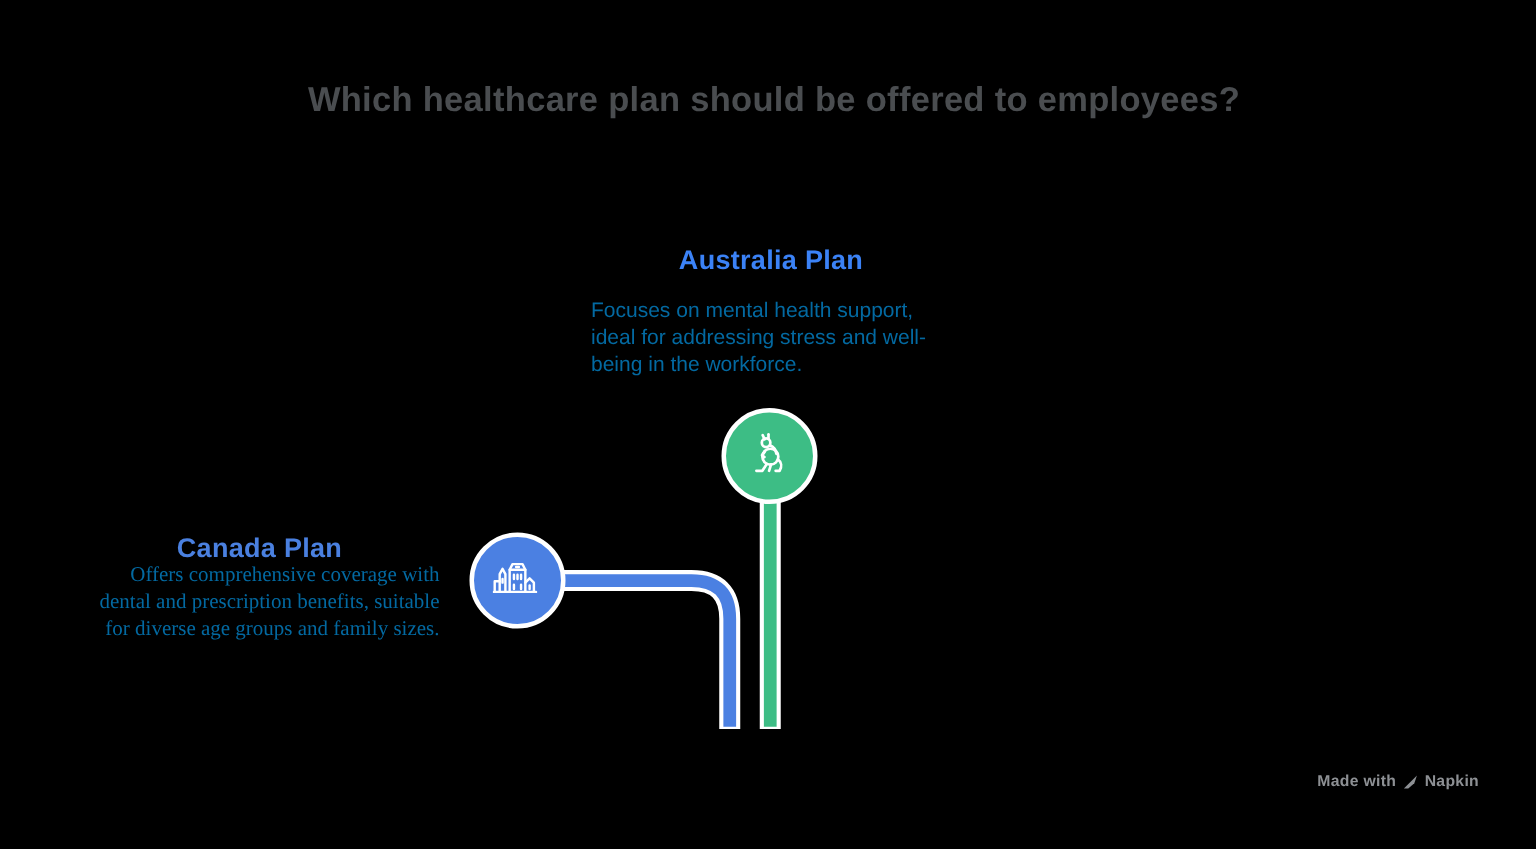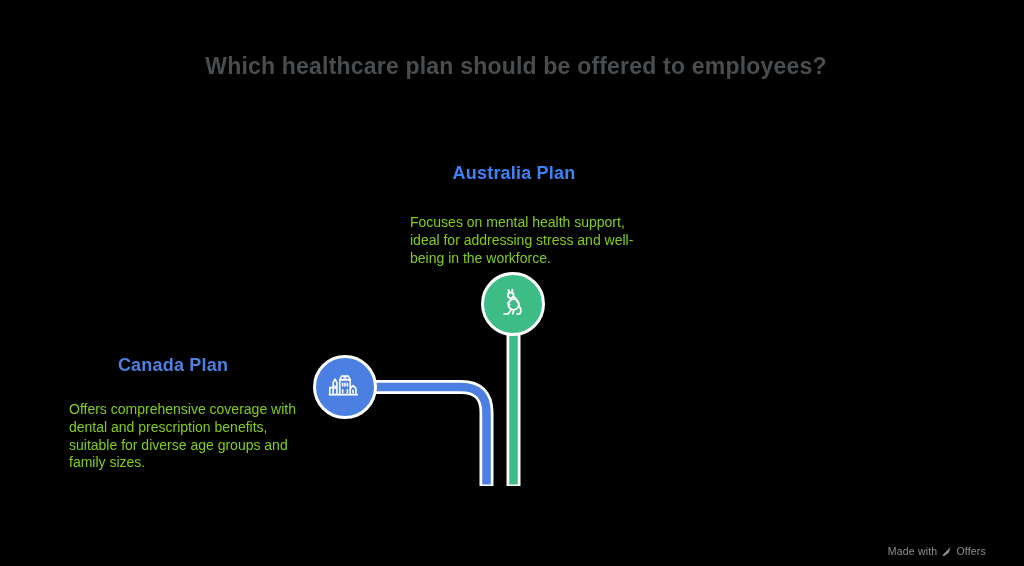--- a/index.html
+++ b/index.html
@@ -45,33 +45,35 @@
     left: 53px;
     top: 355px;
     width: 240px;
     text-align: center;
     color: #4a80e0;
   }
   .plan-desc {
     position: absolute;
     font-size: 14px;
     line-height: 17.8px;
-    color: #84cc16;
-    margin: 16px;
+    color: #0369a1;
+    margin: 0;
   }
   .plan-desc.australia {
     left: 394px;
     top: 198px;
     width: 248px;
     text-align: left;
   }
   .plan-desc.canada {
     left: 53px;
-    top: 385px;
+    top: 375px;
     width: 240px;
+    text-align: right;
+    font-family: Liberation Serif, serif;
   }
   .connector-layer {
     position: absolute;
     left: 0;
     top: 0;
     z-index: 1;
     pointer-events: none;
   }
   .icon-badge {
     position: absolute;
@@ -91,26 +93,26 @@
     background: #3dbd85;
   }
   .icon-badge.canada {
     left: 313px;
     top: 355px;
     background: #4b80e2;
   }
   .watermark {
     position: absolute;
     right: 38px;
-    top: 545px;
+    top: 515px;
     display: flex;
     align-items: center;
     gap: 4px;
     font-size: 10.5px;
-    font-weight: 400;
+    font-weight: 700;
     letter-spacing: 0.2px;
     color: #8d9094;
     z-index: 3;
   }
   .watermark svg { display: block; }
 </style>
 </head>
 <body>
 
 <div class="canvas">
@@ -162,16 +164,16 @@
         <path d="M3.5 28 H33"></path>
       </g>
     </svg>
   </div>
 
   <div class="watermark">
     <span>Made with</span>
     <svg width="11" height="11" viewBox="0 0 12 12">
       <path d="M1 10.5 L10.5 1 L8.6 6.8 L4.2 10.5 Z" fill="#8d9094"></path>
     </svg>
-    <span>Offers</span>
+    <span>Napkin</span>
   </div>
 
 </div>
 
 </body></html>

